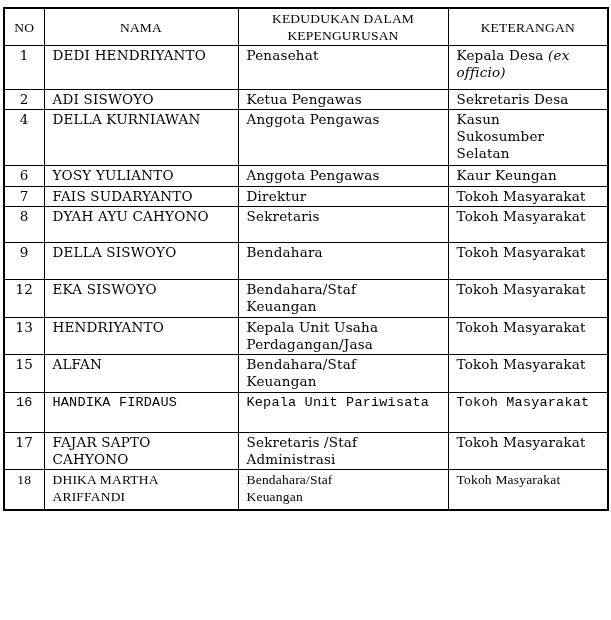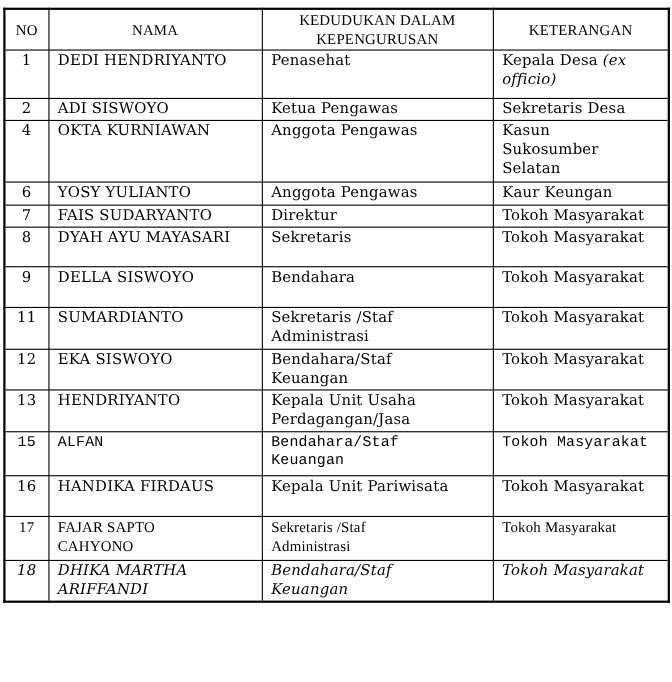--- a/index.html
+++ b/index.html
@@ -99,55 +99,48 @@
 officio)</i></td>
         </tr>
         <tr>
           <td class="col-no">2</td>
           <td class="col-nama">ADI SISWOYO</td>
           <td class="col-kedudukan">Ketua Pengawas</td>
           <td class="col-keterangan">Sekretaris Desa</td>
         </tr>
         <tr>
           <td class="col-no">4</td>
-          <td class="col-nama">OKTA KURNIAWAN</td>
+          <td class="col-nama">DELLA KURNIAWAN</td>
           <td class="col-kedudukan">Anggota Pengawas</td>
           <td class="col-keterangan">Kasun
 Sukosumber
 Selatan</td>
         </tr>
         <tr>
           <td class="col-no">6</td>
           <td class="col-nama">YOSY YULIANTO</td>
           <td class="col-kedudukan">Anggota Pengawas</td>
           <td class="col-keterangan">Kaur Keungan</td>
         </tr>
         <tr>
           <td class="col-no">7</td>
           <td class="col-nama">FAIS SUDARYANTO</td>
           <td class="col-kedudukan">Direktur</td>
           <td class="col-keterangan">Tokoh Masyarakat</td>
         </tr>
         <tr>
           <td class="col-no">8</td>
-          <td class="col-nama">DYAH AYU MAYASARI</td>
+          <td class="col-nama">DYAH AYU CAHYONO</td>
           <td class="col-kedudukan">Sekretaris</td>
           <td class="col-keterangan">Tokoh Masyarakat</td>
         </tr>
         <tr>
           <td class="col-no">9</td>
           <td class="col-nama">DELLA SISWOYO</td>
           <td class="col-kedudukan">Bendahara</td>
-          <td class="col-keterangan">Tokoh Masyarakat</td>
-        </tr>
-        <tr>
-          <td class="col-no">11</td>
-          <td class="col-nama">SUMARDIANTO</td>
-          <td class="col-kedudukan">Sekretaris /Staf
-Administrasi</td>
           <td class="col-keterangan">Tokoh Masyarakat</td>
         </tr>
         <tr>
           <td class="col-no">12</td>
           <td class="col-nama">EKA SISWOYO</td>
           <td class="col-kedudukan">Bendahara/Staf
 Keuangan</td>
           <td class="col-keterangan">Tokoh Masyarakat</td>
         </tr>
         <tr>

